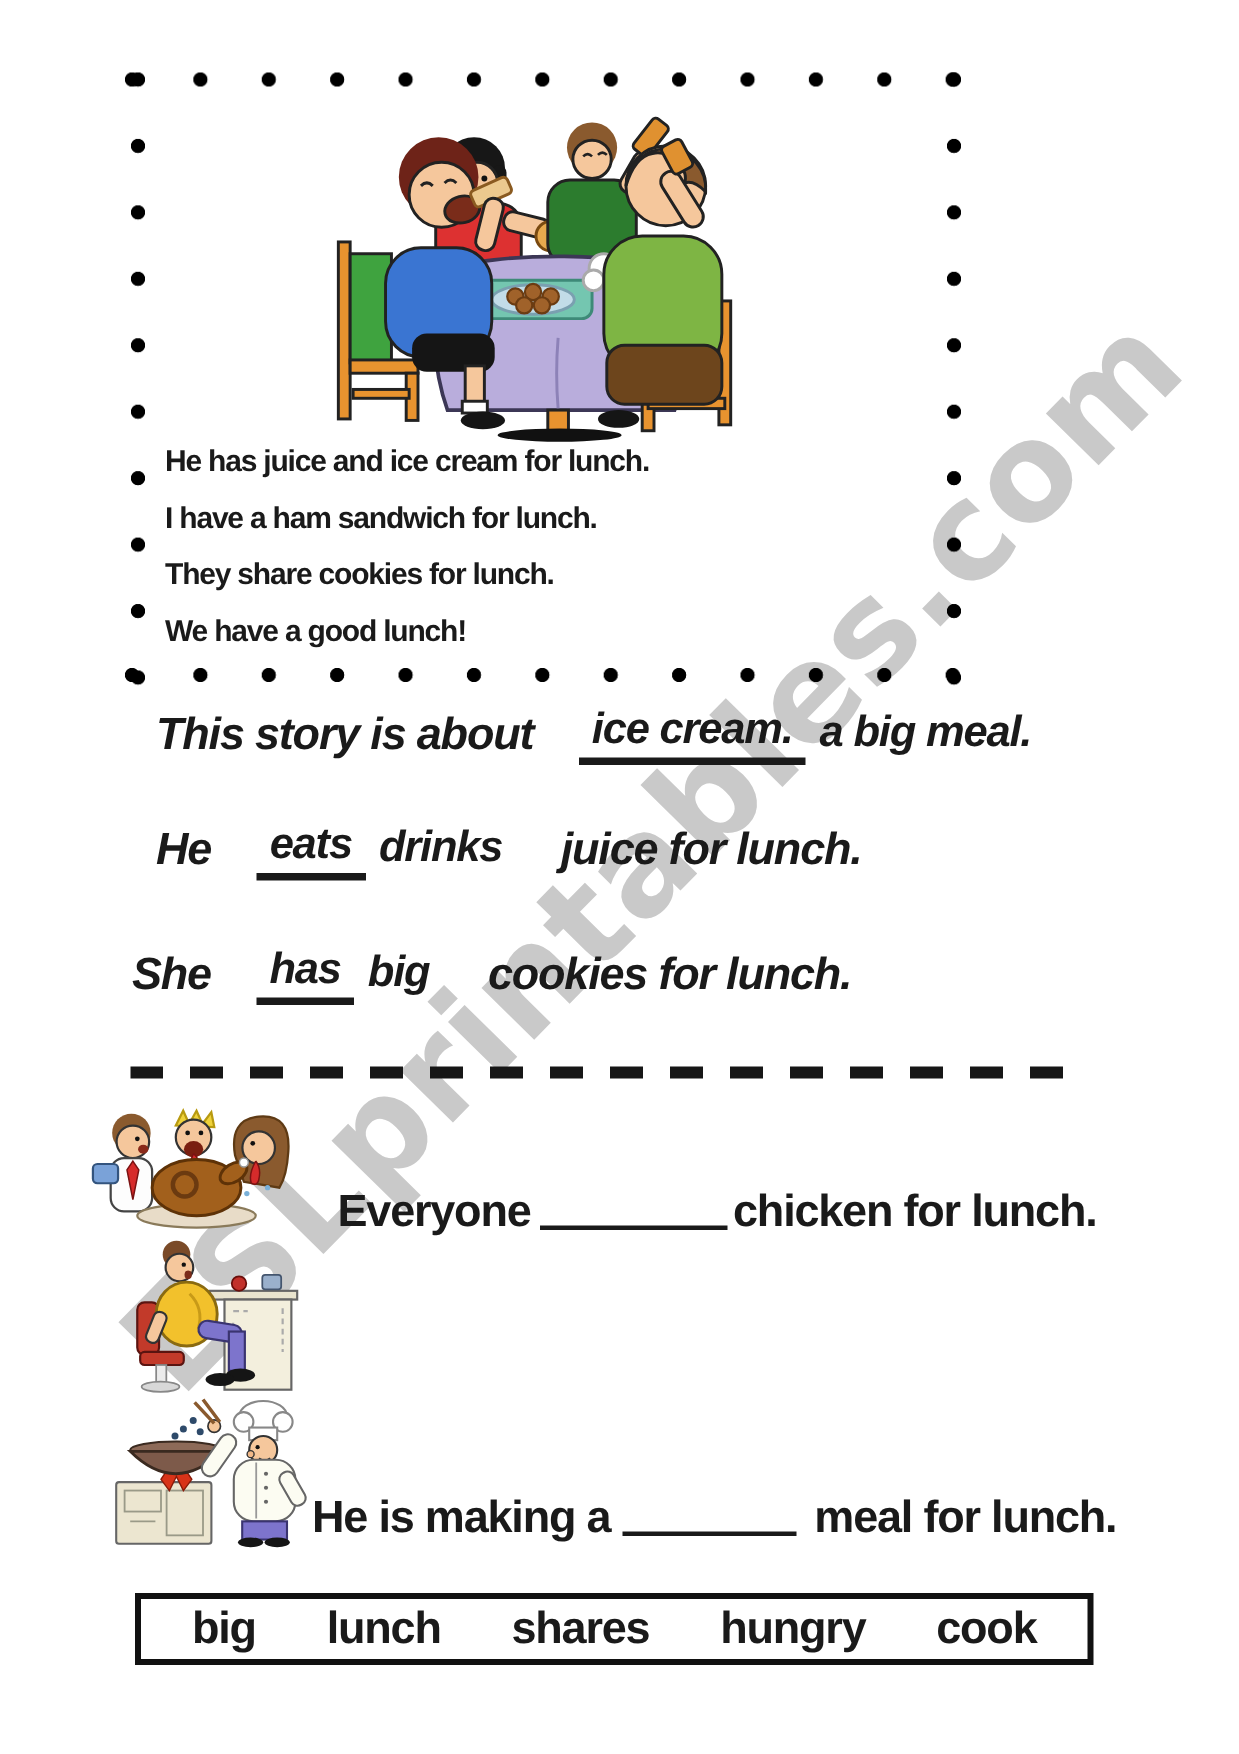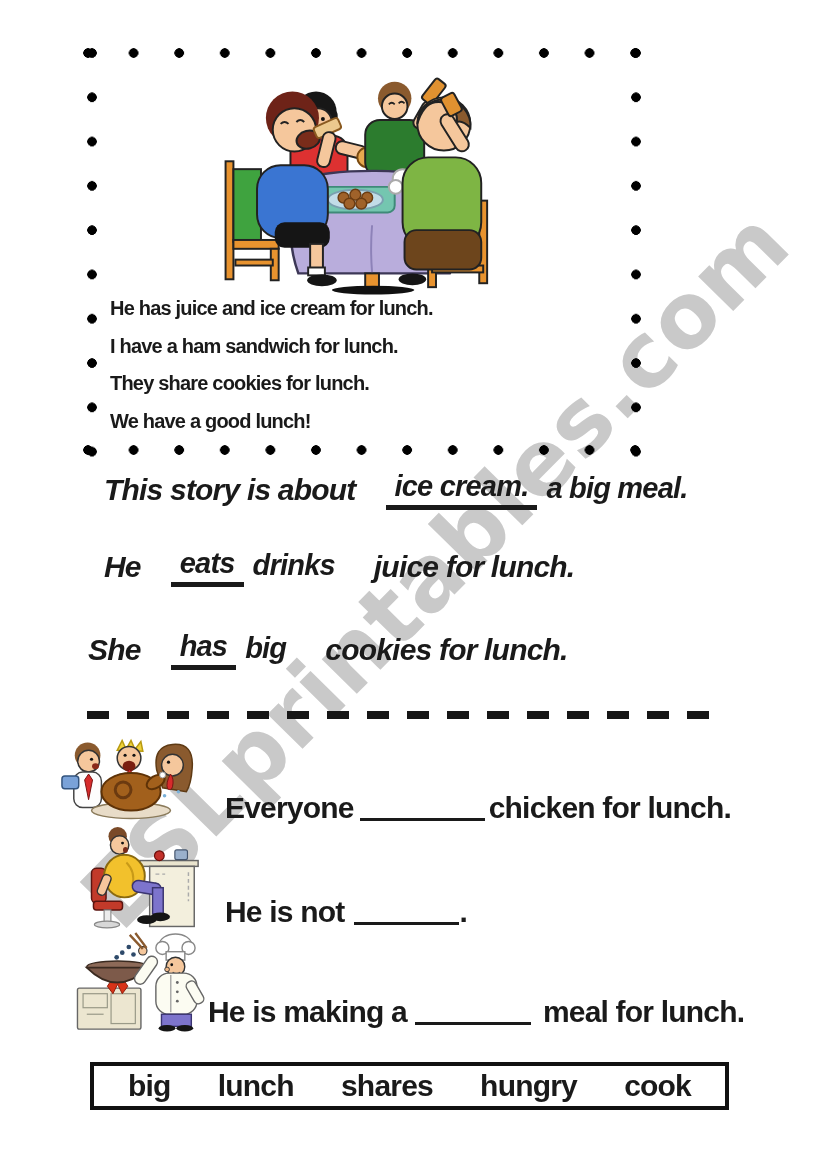--- a/index.html
+++ b/index.html
@@ -210,23 +210,20 @@
         <ellipse cx="50" cy="54" rx="21" ry="22" fill="#f2c12c" stroke="#8a6a10" stroke-width="2"></ellipse>
         <path d="M52,40 q10,10 6,24" fill="none" stroke="#c89a18" stroke-width="2"></path>
         <rect x="25" y="52" width="9" height="22" rx="4" fill="#f5c79c" stroke="#333" stroke-width="1.5" transform="rotate(22 29 62)"></rect>
         <rect x="58" y="60" width="30" height="12" rx="6" fill="#7d74cc" stroke="#3a3470" stroke-width="1.5" transform="rotate(9 73 66)"></rect>
         <rect x="79" y="66" width="11" height="27" fill="#7d74cc" stroke="#3a3470" stroke-width="1.5"></rect>
         <ellipse cx="87" cy="96" rx="10" ry="4.5" fill="#151515"></ellipse>
         <ellipse cx="73" cy="99" rx="10" ry="4.5" fill="#151515"></ellipse>
       </svg>
     </div>
 
-    <div class="fill-sentence b" style="left:225px; top:864px;">
-      <span>He is not</span><span class="blank" style="width:105px; margin-left:10px;"></span><span>.</span>
-    </div>
 
     <div class="clip" style="left:70px; top:932px; width:140px; height:101px;">
       <svg viewBox="0 0 150 108" width="140" height="101">
         <rect x="8" y="60" width="68" height="44" rx="2" fill="#ece6d0" stroke="#666" stroke-width="1.5"></rect>
         <rect x="14" y="66" width="26" height="15" fill="none" stroke="#9a9a88" stroke-width="1.3"></rect>
         <rect x="44" y="66" width="26" height="32" fill="none" stroke="#9a9a88" stroke-width="1.3"></rect>
         <path d="M18,88 h18" stroke="#9a9a88" stroke-width="1.3"></path>
         <polygon points="40,58 46,66 51,56 56,66 62,58 58,52 44,52" fill="#d83318" stroke="#8a1a08" stroke-width="1"></polygon>
         <ellipse cx="51" cy="37" rx="33" ry="6" fill="#8d6a58" stroke="#3a2a20" stroke-width="1.5"></ellipse>
         <path d="M18,38 Q50,70 84,38 Z" fill="#7d5a4a" stroke="#3a2a20" stroke-width="2"></path>

